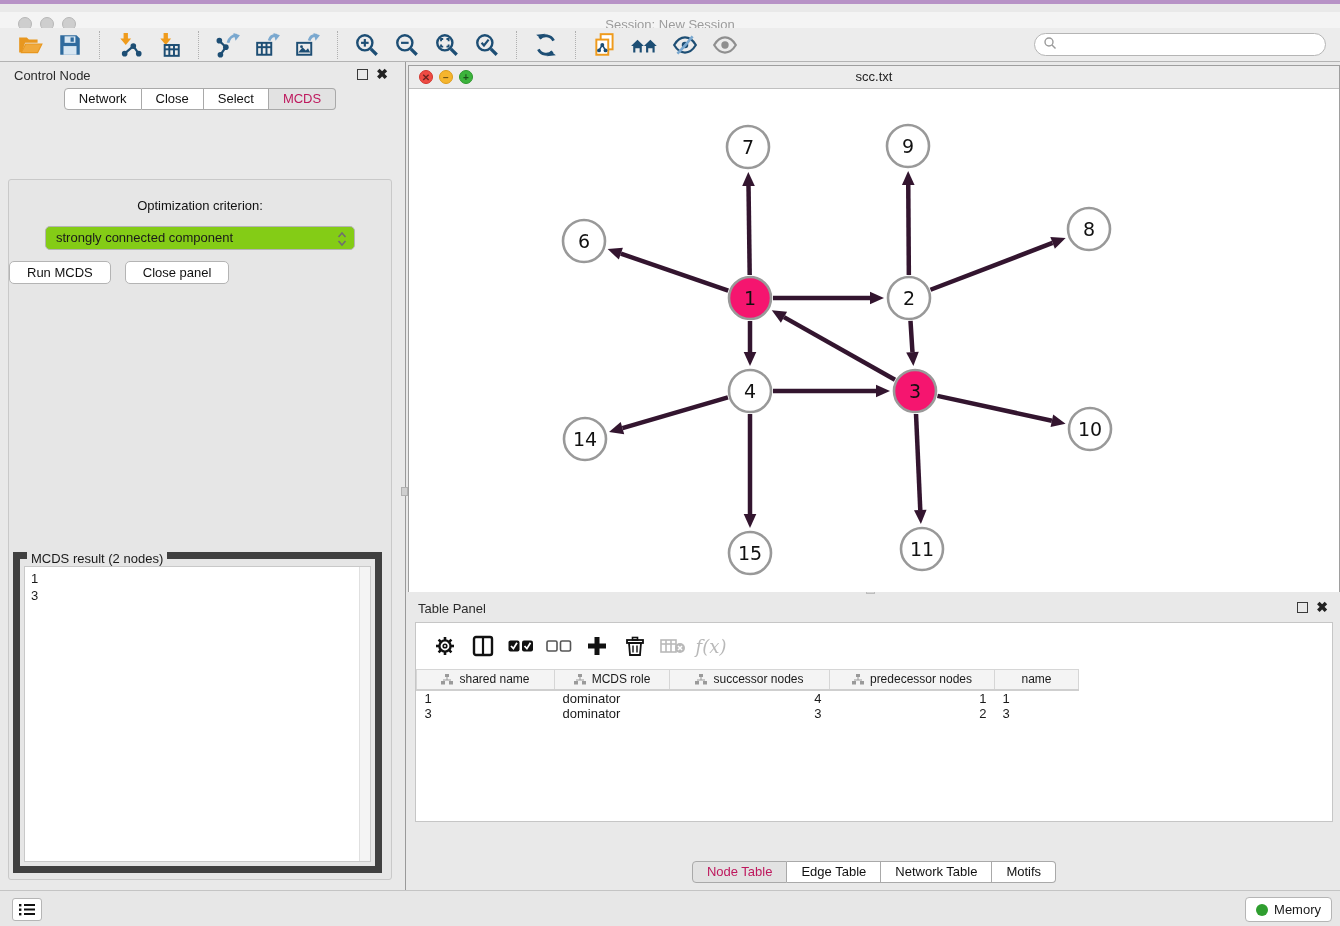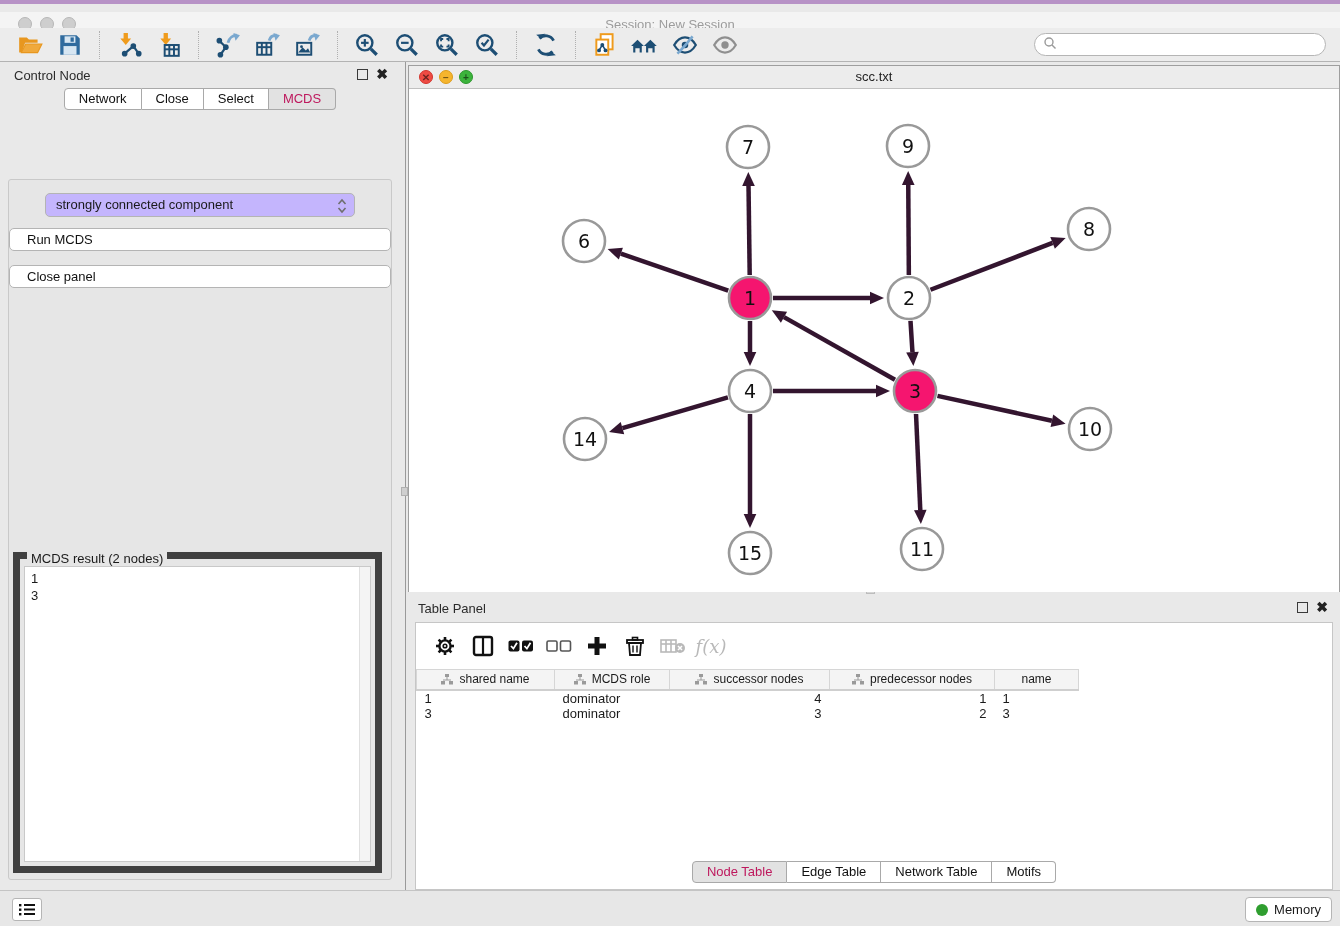--- a/index.html
+++ b/index.html
@@ -28,23 +28,23 @@
   #cp-header .float-icon { right:32px; } #cp-header .close-icon { right:12px; }
 
   .tabstrip { display:flex; justify-content:center; }
   .tab { height:22px; line-height:20px; padding:0 14px; background:#fff; border:1px solid #a9a9a9; border-left:none; font-size:13px; color:#111; }
   .tab.first { border-left:1px solid #a9a9a9; border-radius:4px 0 0 4px; }
   .tab.last { border-radius:0 4px 4px 0; }
   .tab.selected { background:#e2e2e2; color:#be185d; }
 
   #cp-content { position:absolute; left:8px; right:8px; top:117px; bottom:10px; border:1px solid #c9c9c9; border-radius:3px; background:#e6e6e6; }
   #opt-label { text-align:center; margin-top:18px; font-size:13px; color:#111; }
-  #opt-select { position:relative; margin:13px auto 0 auto; width:310px; height:24px; background:#c4b5fd; border:1px solid #b4b4b4; border-radius:5px; line-height:22px; padding-left:10px; font-size:13px; }
+  #opt-select { position:relative; margin:13px auto 0 auto; width:310px; height:24px; background:#84cc16; border:1px solid #b4b4b4; border-radius:5px; line-height:22px; padding-left:10px; font-size:13px; }
   #opt-select svg { position:absolute; right:7px; top:4px; }
-  #cp-buttons { display:flex; gap:14px; margin-top:11px;flex-direction:column; }
+  #cp-buttons { display:flex; gap:14px; margin-top:11px; }
   .cp-btn { height:23px; padding:0 17px; background:#fff; border:1px solid #b4b4b4; border-radius:5px; font-size:13px; line-height:21px; color:#111; }
 
   #mcds-group { position:absolute; left:4px; right:9px; top:372px; bottom:6px; border:7px solid #404040; }
   #mcds-group-label { position:absolute; top:-8px; left:7px; background:#e6e6e6; padding:0 4px; font-size:13px; }
   #mcds-text { position:absolute; left:4px; right:4px; top:7px; bottom:4px; background:#fff; border:1px solid #c9c9c9; font-size:13px; line-height:17px; padding:3px 0 0 6px; white-space:pre-line; }
   #mcds-scroll { position:absolute; right:5px; top:8px; bottom:5px; width:11px; background:#f4f4f4; border-left:1px solid #e0e0e0; }
 
   
   #v-splitter { position:absolute; left:400px; top:62px; width:8px; height:828px; background:#e9e9e9; }
   #v-splitter .line { position:absolute; left:5px; top:0; bottom:0; width:1px; background:#9a9a9a; }
@@ -59,21 +59,21 @@
   .nw-red { left:10px; background:#ef4b43; border:1px solid #d2352e; }
   .nw-yellow { left:30px; background:#f5b52e; border:1px solid #dd9c1b; }
   .nw-green { left:50px; background:#3cb43c; border:1px solid #2d962d; }
   #nw-title { position:absolute; left:0; right:0; top:3px; text-align:center; font-size:13px; color:#222; }
   #graph-canvas { position:relative; width:930px; height:503px; background:#fff; }
 
   
   #table-panel { position:absolute; left:408px; top:595px; width:932px; height:295px; background:#e9e9e9; }
   #tp-header { position:relative; height:26px; padding:6px 10px 0 10px; }
   #tp-header .float-icon { right:32px; } #tp-header .close-icon { right:12px; }
-  #tp-white { position:absolute; left:7px; right:7px; top:27px; height:268px; background:#fff; border:1px solid #c6c6c6; }
+  #tp-white { position:absolute; left:7px; right:7px; top:27px; height:200px; background:#fff; border:1px solid #c6c6c6; }
   #tp-toolbar { display:flex; align-items:center; height:46px; padding-left:16px; }
   .tpt-icon { width:26px; height:26px; display:flex; align-items:center; justify-content:center; margin-right:12px; }
   .fx-label { font-family:"DejaVu Serif", serif; font-style:italic; font-size:18px; color:#b9b9b9; }
   #tp-table { width:100%; border-collapse:collapse; }
   #tp-table th { background:#f4f4f4; border:1px solid #d6d6d6; border-bottom:2px solid #cfcfcf; height:20px; font-weight:normal; font-size:12px; color:#1a1a1a; padding:0 4px; white-space:nowrap; }
   #tp-table th .hdr-inner { display:flex; align-items:center; justify-content:center; gap:6px; }
   #tp-table td { height:16px; font-size:13px; padding:0 8px; white-space:nowrap; }
   td.al { text-align:left; } td.ar { text-align:right; }
   .col-shared{width:138px;} .col-role{width:115px;} .col-succ{width:160px;} .col-pred{width:165px;} .col-name{width:84px;} .col-fill{border:none !important; background:#fff !important;}
   #tp-tabs { position:absolute; left:0; right:0; top:266px; display:flex; justify-content:center;align-items:center; }
@@ -264,20 +264,21 @@
     <span class="float-icon"></span>
     <span class="close-icon">✖</span>
   </div>
   <div class="tabstrip">
     <span class="tab first">Network</span>
     <span class="tab">Close</span>
     <span class="tab">Select</span>
     <span class="tab last selected">MCDS</span>
   </div>
   <div id="cp-content">
+    <div id="opt-label">Optimization criterion:</div>
     <div id="opt-select">
       <span>strongly connected component</span>
       <svg width="10" height="16" viewBox="0 0 10 16">
           <path d="M1.5 6L5 2l3.5 4" fill="none" stroke="#6f6f6f" stroke-width="1.6"></path>
           <path d="M1.5 10L5 14l3.5-4" fill="none" stroke="#6f6f6f" stroke-width="1.6"></path>
         </svg>
     </div>
     <div id="cp-buttons">
       <span class="cp-btn">Run MCDS</span>
       <span class="cp-btn">Close panel</span>

